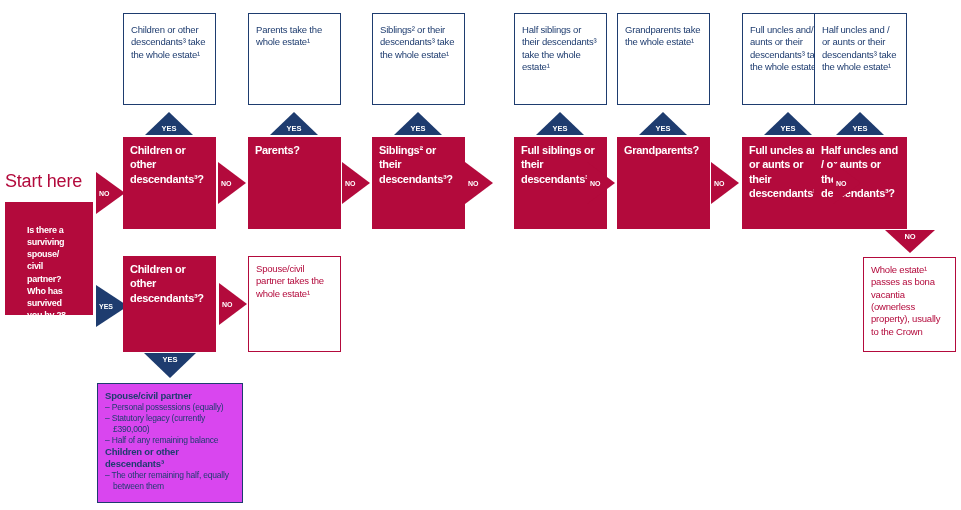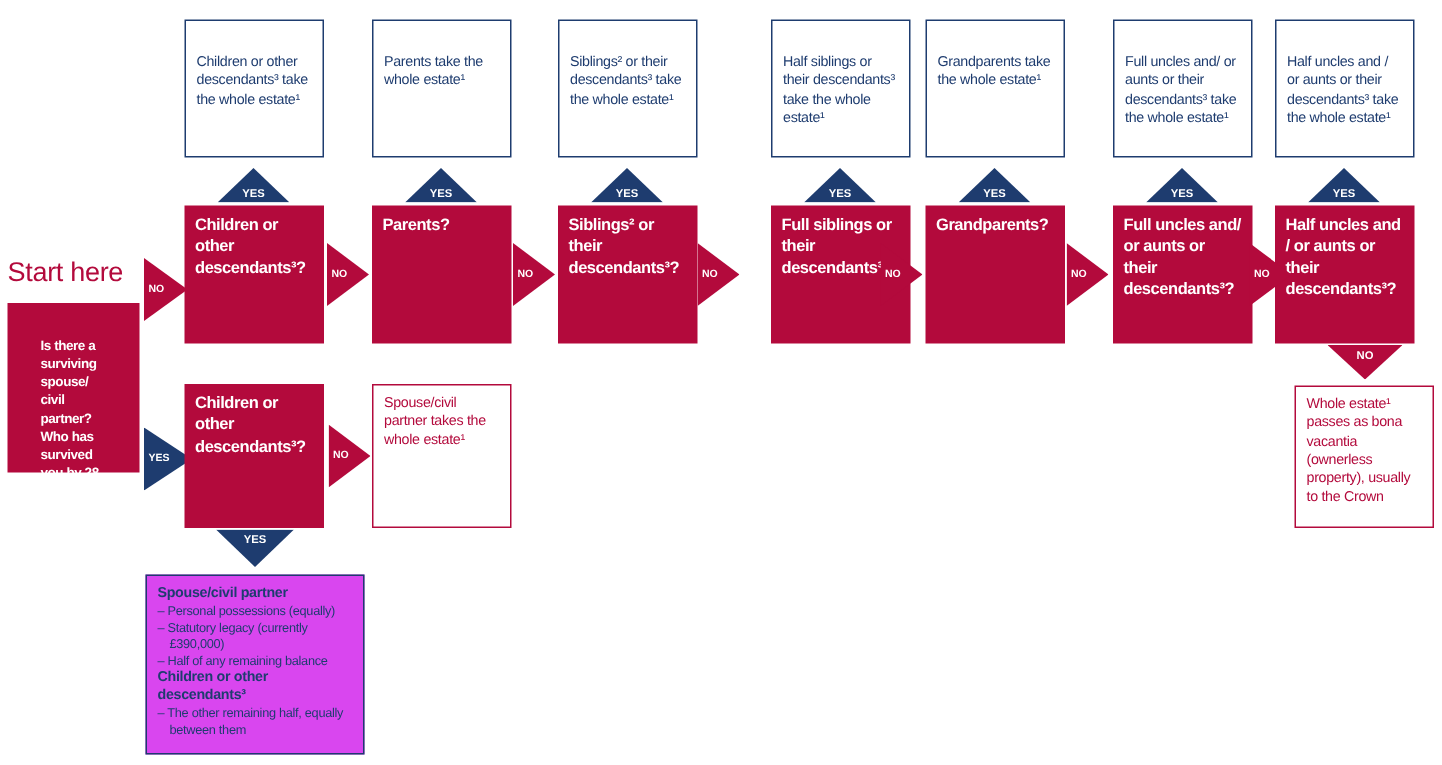--- a/index.html
+++ b/index.html
@@ -5,21 +5,21 @@
   html, body { margin:0; padding:0; background:#ffffff; }
   .canvas {
     position:relative; width:961px; height:510px; background:#ffffff;
     font-family:"Liberation Sans", sans-serif; overflow:hidden;
     letter-spacing:-0.2px;
   }
   .abs { position:absolute; box-sizing:border-box; }
 
   
   .navy-box  { border:1.5px solid #1E3C6F; color:#1E3C6F; background:#ffffff;
-               font-size:9.5px; line-height:1.3; padding:22px 7px; }
+               font-size:9.5px; line-height:1.3; padding:10px 7px; }
   .red-box   { background:#B30A3C; color:#ffffff; font-weight:bold;
                font-size:11px; line-height:1.3; padding:6px 7px; letter-spacing:-0.3px; }
   .crimson-box { border:1.5px solid #B30A3C; color:#B30A3C; background:#ffffff;
                font-size:9.5px; line-height:1.3; padding:6px 7px; }
 
   
   .col { position:absolute; top:0; width:93px; height:240px; }
   .col .outcome  { position:absolute; left:0; top:13px;  width:93px; height:92px; }
   .col .question { position:absolute; left:0; top:137px; width:93px; height:92px; }
   .col .tri-up   { position:absolute; left:22px; top:112px; width:48px; height:23px; }
@@ -131,21 +131,21 @@
       <span>Full uncles and/ or aunts or their descendants³ take the whole estate¹</span>
     </div>
     <div class="tri tri-up">
         <span>YES</span>
       </div>
     <div class="abs red-box question">
       <span>Full uncles and/ or aunts or their descendants³?</span>
     </div>
   </div>
 
-  <div class="col" style="left:850px;">
+  <div class="col" style="left:814px;">
     <div class="abs navy-box outcome">
       <span>Half uncles and / or aunts or their descendants³ take the whole estate¹</span>
     </div>
     <div class="tri tri-up">
         <span>YES</span>
       </div>
     <div class="abs red-box question">
       <span>Half uncles and / or aunts or their descendants³?</span>
     </div>
   </div>

